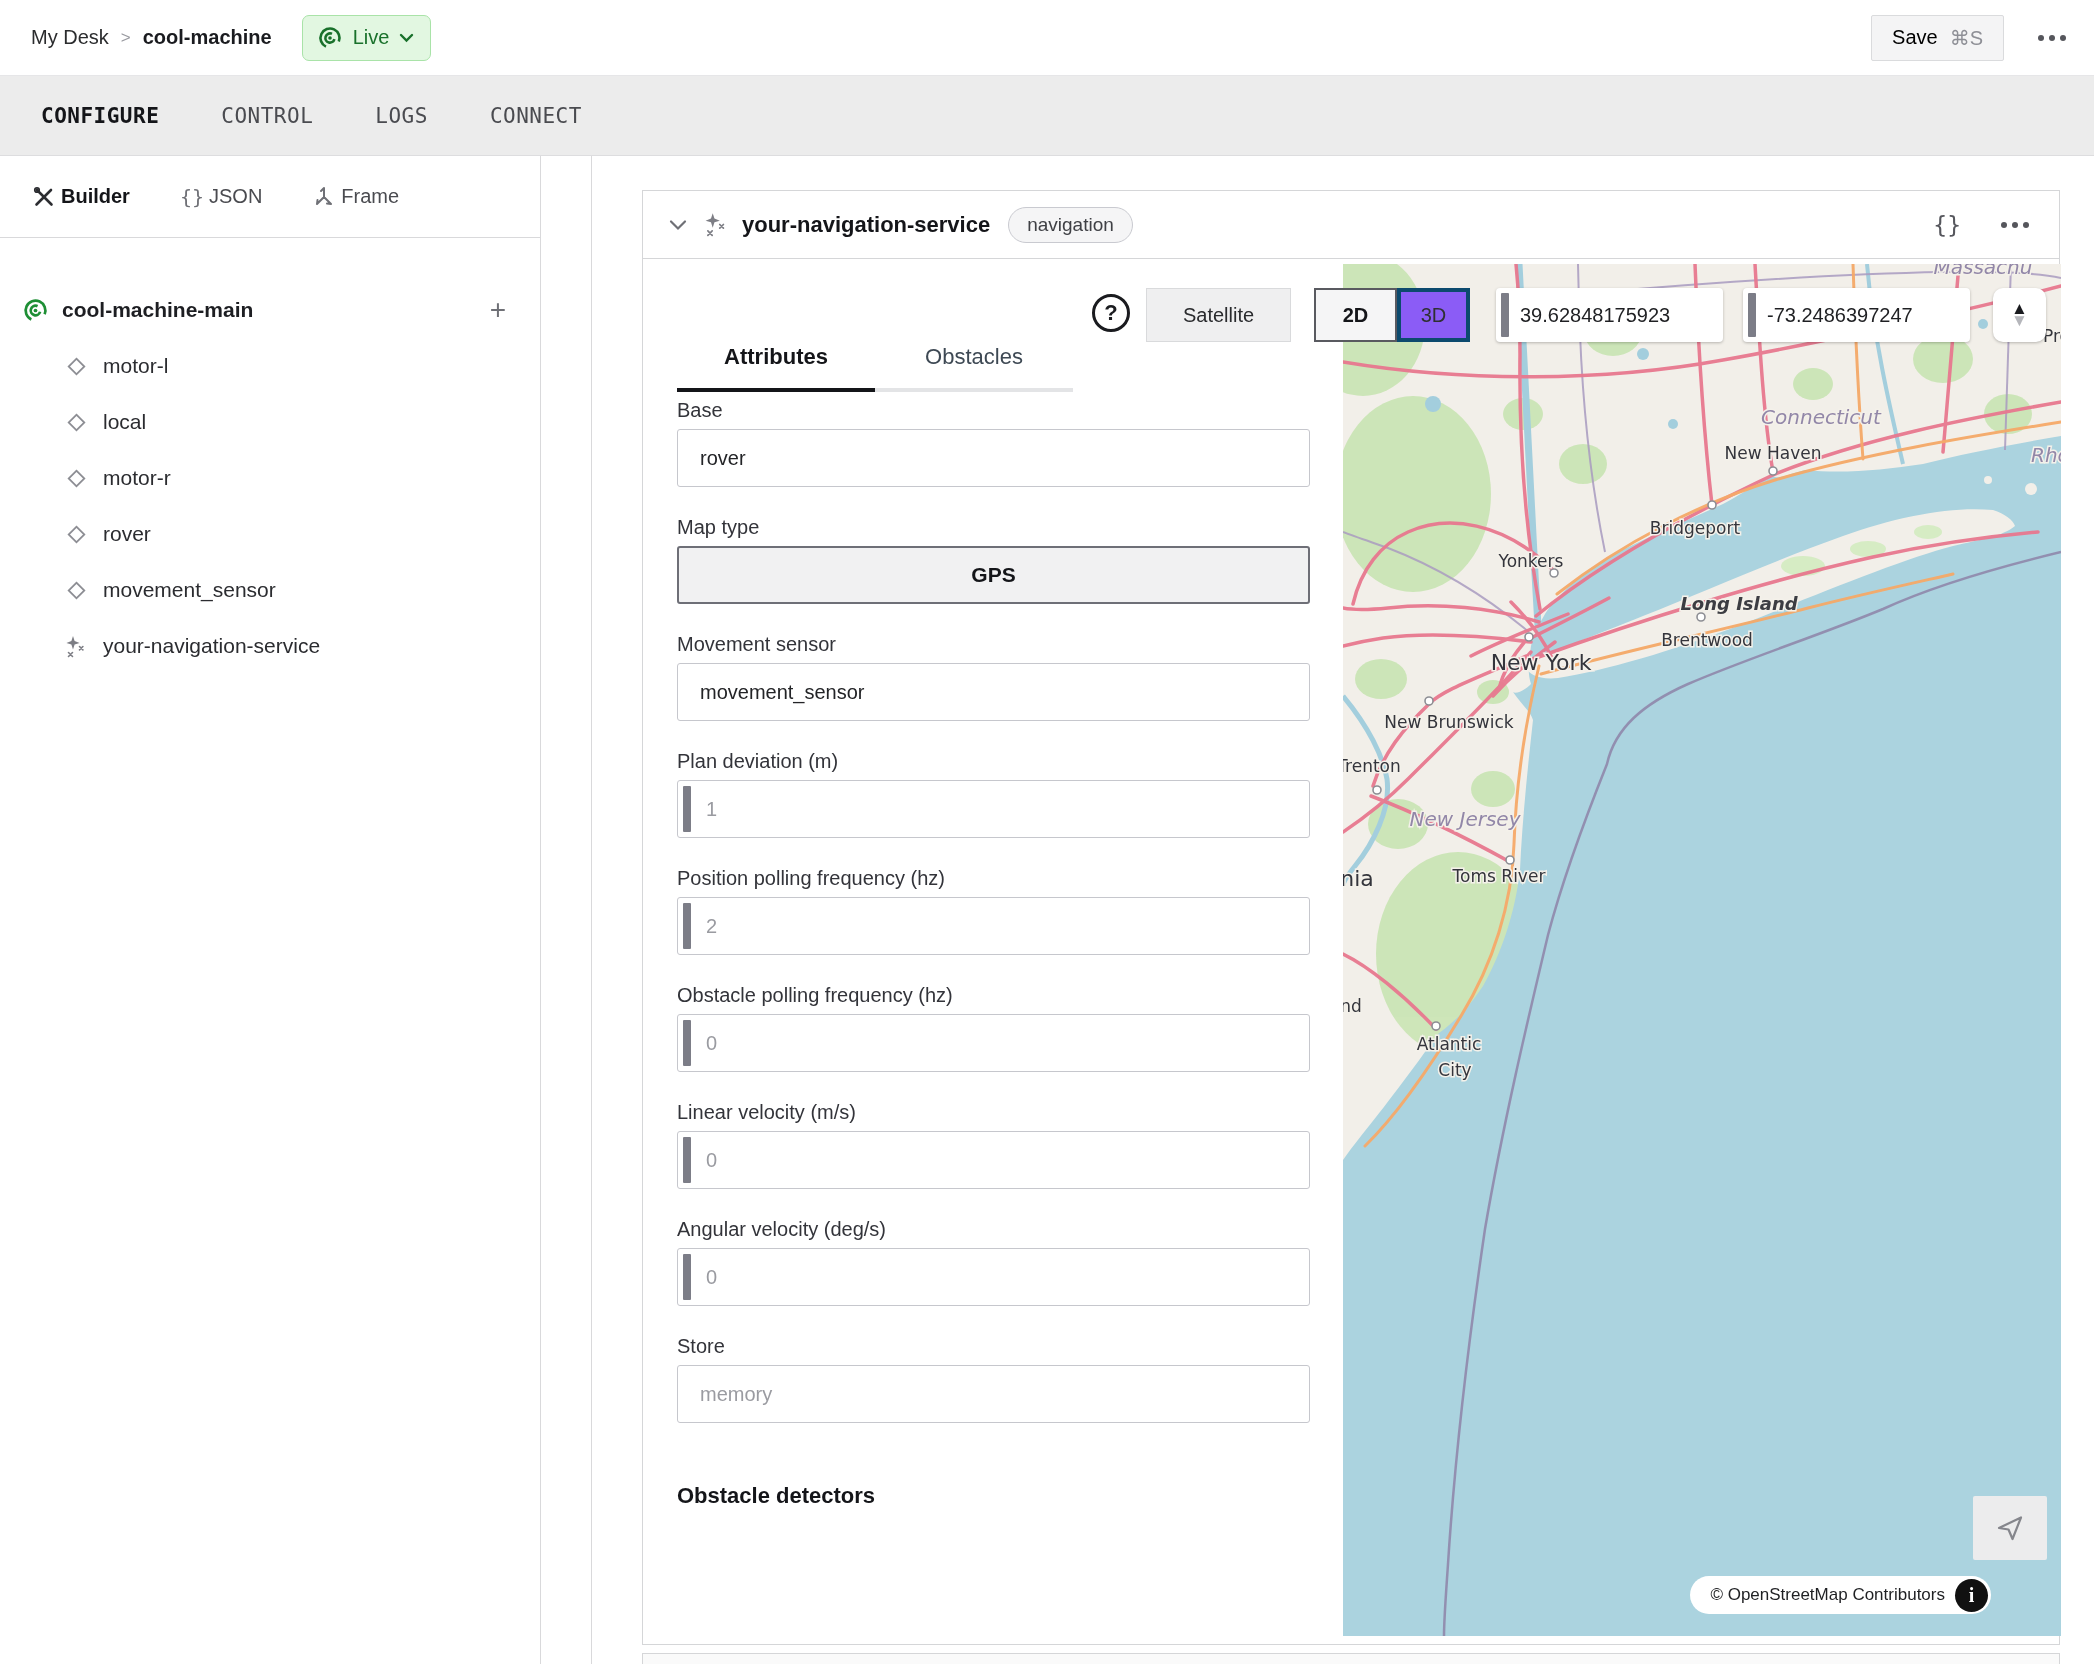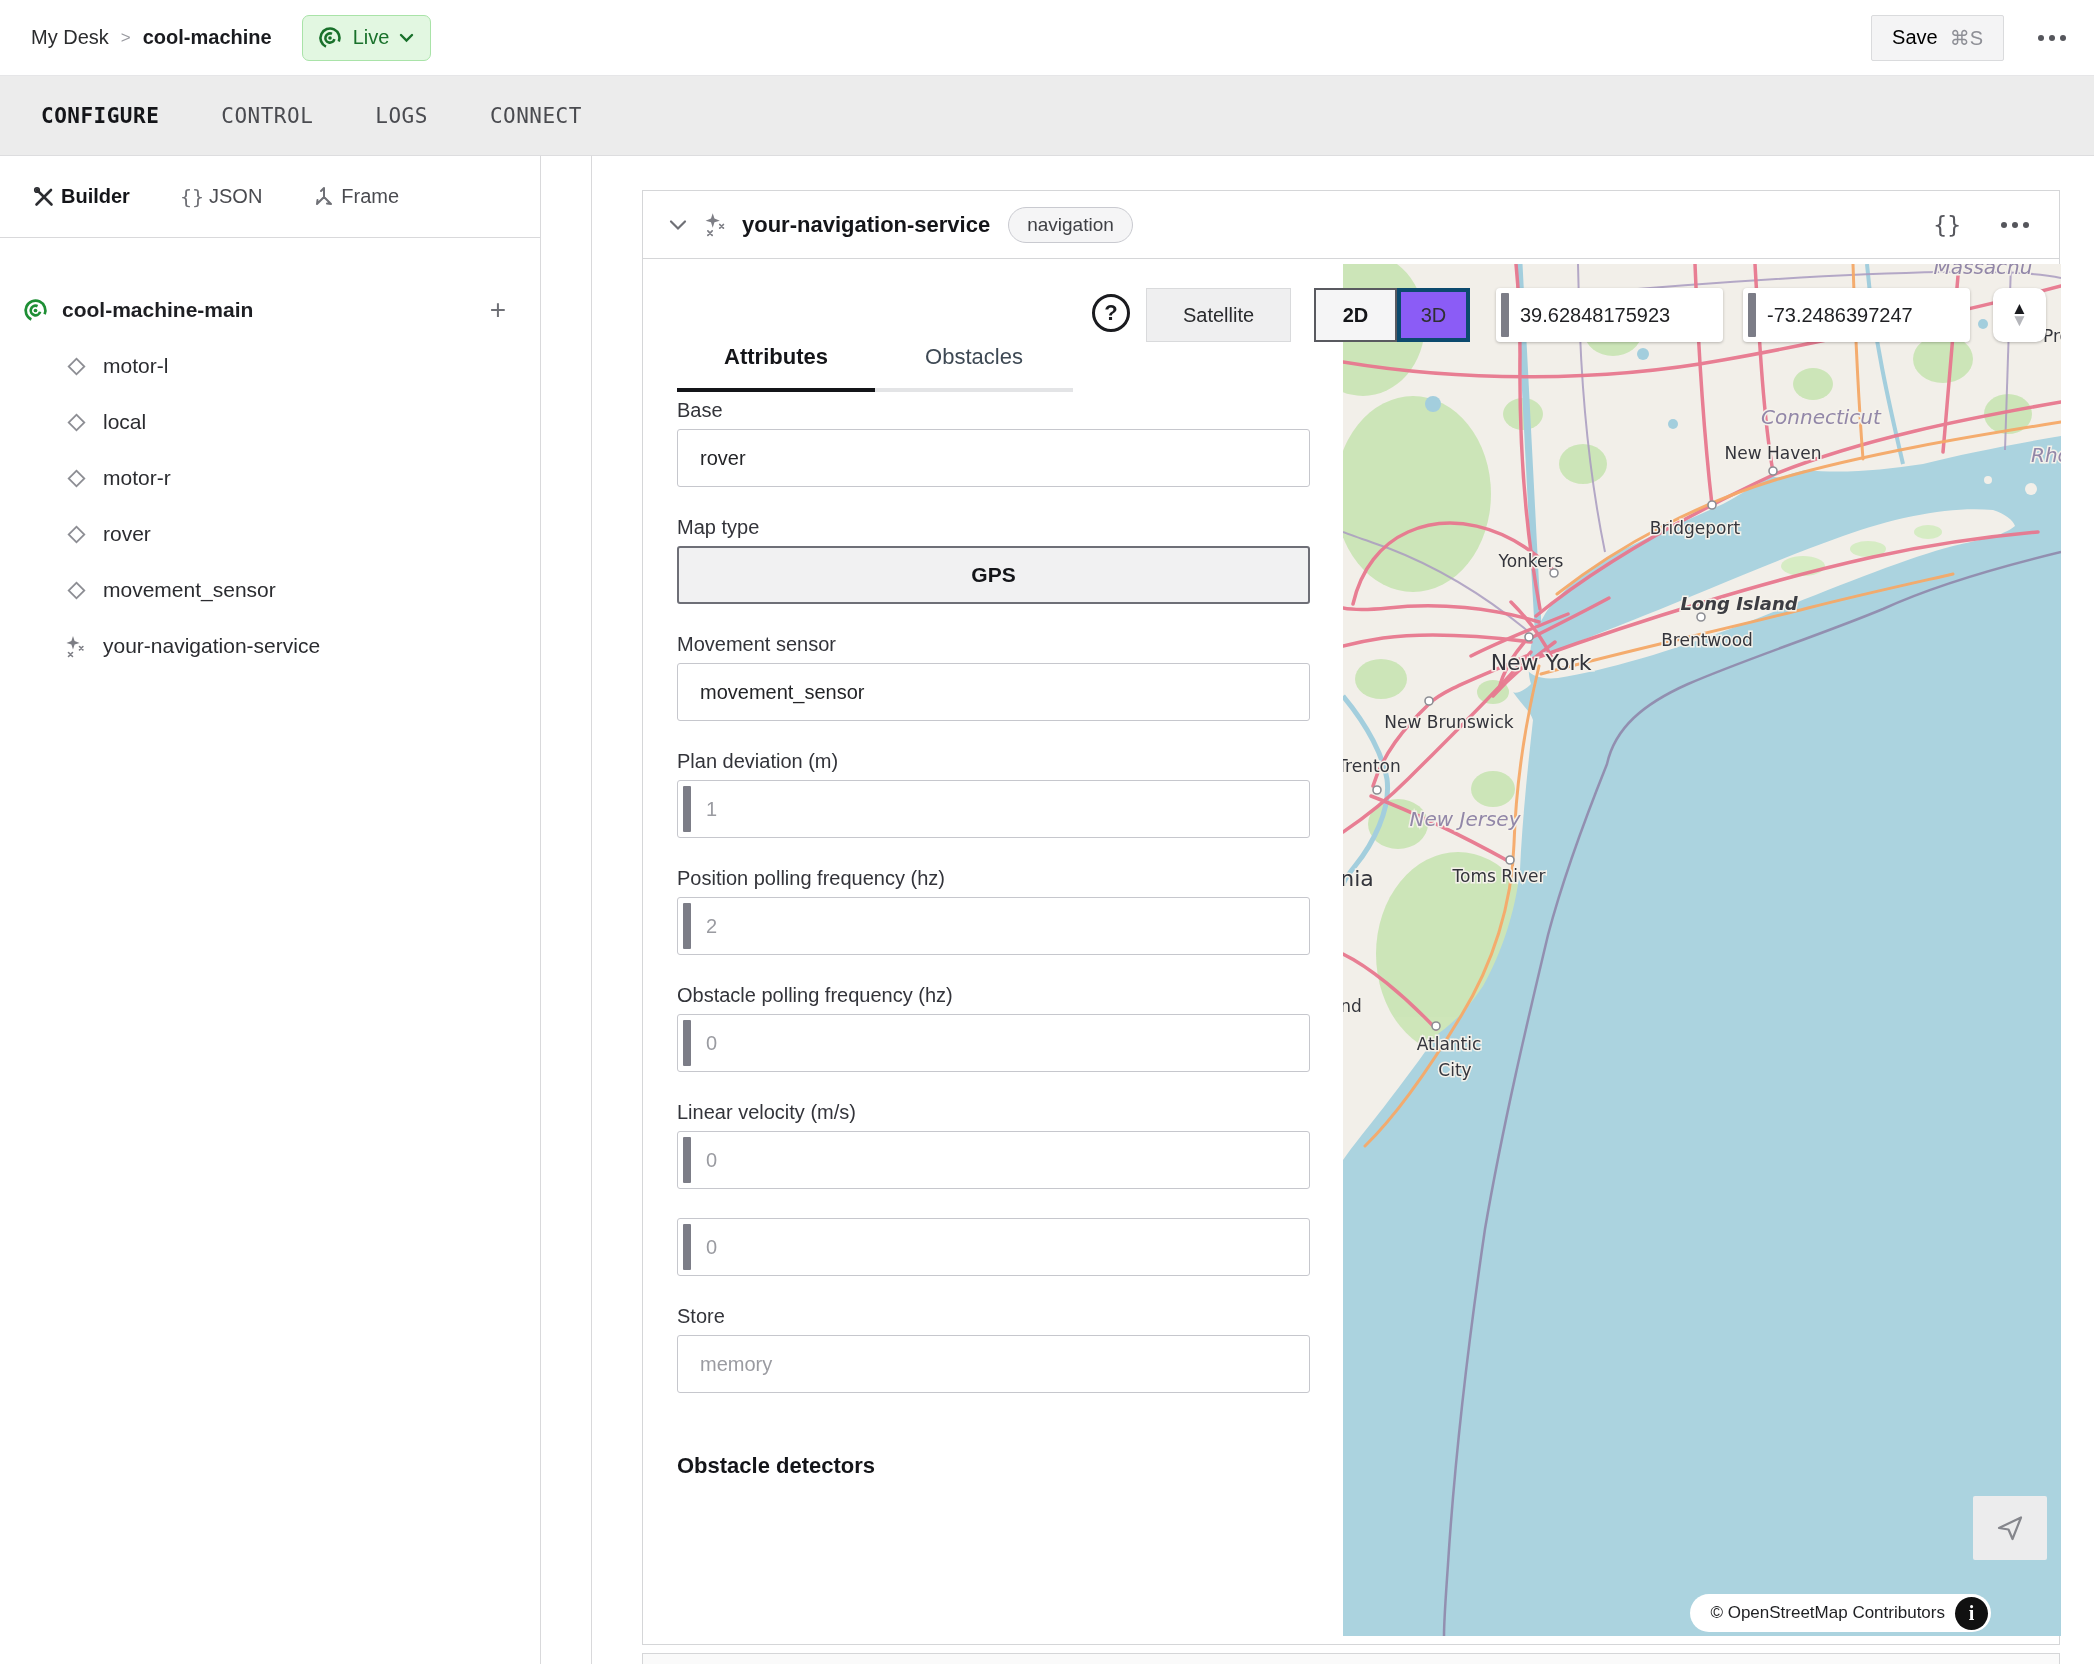--- a/index.html
+++ b/index.html
@@ -87,21 +87,21 @@
   .section-heading { margin-top:60px; font-size:22px; font-weight:bold; color:#141519; }
 
   
   .map { position:absolute; left:700px; top:5px; width:718px; height:1372px; overflow:hidden; background:#abd3df; }
   .map svg { display:block; }
   .ml-city { font-size:17px; fill:#34353c; paint-order:stroke; stroke:#f4f1ea; stroke-width:3px; font-family:"DejaVu Sans",sans-serif; }
   .ml-city-lg { font-size:22px; fill:#34353c; paint-order:stroke; stroke:#f4f1ea; stroke-width:3px; font-family:"DejaVu Sans",sans-serif; }
   .ml-state { font-size:20px; font-style:italic; fill:#9287a8; paint-order:stroke; stroke:#f4f1ea; stroke-width:3px; font-family:"DejaVu Sans",sans-serif; }
   .ml-island { font-size:18px; font-style:italic; font-weight:bold; fill:#3c3d43; paint-order:stroke; stroke:#f4f1ea; stroke-width:3px; font-family:"DejaVu Sans",sans-serif; }
   .nav-btn { position:absolute; right:14px; bottom:76px; width:74px; height:64px; background:#ececed; border-radius:2px; display:flex; align-items:center; justify-content:center; cursor:pointer; z-index:6; }
-  .attribution { position:absolute; right:70px; bottom:4px; height:38px; background:#fff; border-radius:999px; display:flex; align-items:center; gap:10px; padding:2px 3px 2px 20px; z-index:6; }
+  .attribution { position:absolute; right:70px; bottom:22px; height:38px; background:#fff; border-radius:999px; display:flex; align-items:center; gap:10px; padding:2px 3px 2px 20px; z-index:6; }
   .attribution .txt { font-size:17px; color:#1f2023; }
   .info-circle { width:33px; height:33px; border-radius:50%; background:#111; color:#fff; display:flex; align-items:center; justify-content:center; font-family:"Liberation Serif",serif; font-weight:bold; font-size:20px; cursor:pointer; }
 
   
   .next-card { position:absolute; left:50px; top:1497px; width:1418px; height:11px; border:1px solid #d5d6d8; border-bottom:none; background:#fafafa; }
 
   .icon { display:inline-flex; align-items:center; justify-content:center; }
 </style>
 </head>
 <body>
@@ -327,20 +327,21 @@
           </div>
           <div class="field">
             <div class="flabel">Obstacle polling frequency (hz)</div>
             <div class="tinput num"><span class="drag-bar"></span><input placeholder="0" style=""></div>
           </div>
           <div class="field">
             <div class="flabel">Linear velocity (m/s)</div>
             <div class="tinput num"><span class="drag-bar"></span><input placeholder="0" style=""></div>
           </div>
           <div class="field">
+            <div class="flabel">Angular velocity (deg/s)</div>
             <div class="tinput num"><span class="drag-bar"></span><input placeholder="0" style=""></div>
           </div>
           <div class="field">
             <div class="flabel">Store</div>
             <div class="tinput"><input placeholder="memory" style=""></div>
           </div>
           <div class="section-heading">Obstacle detectors</div>
         </div>
 
         <div class="map">

